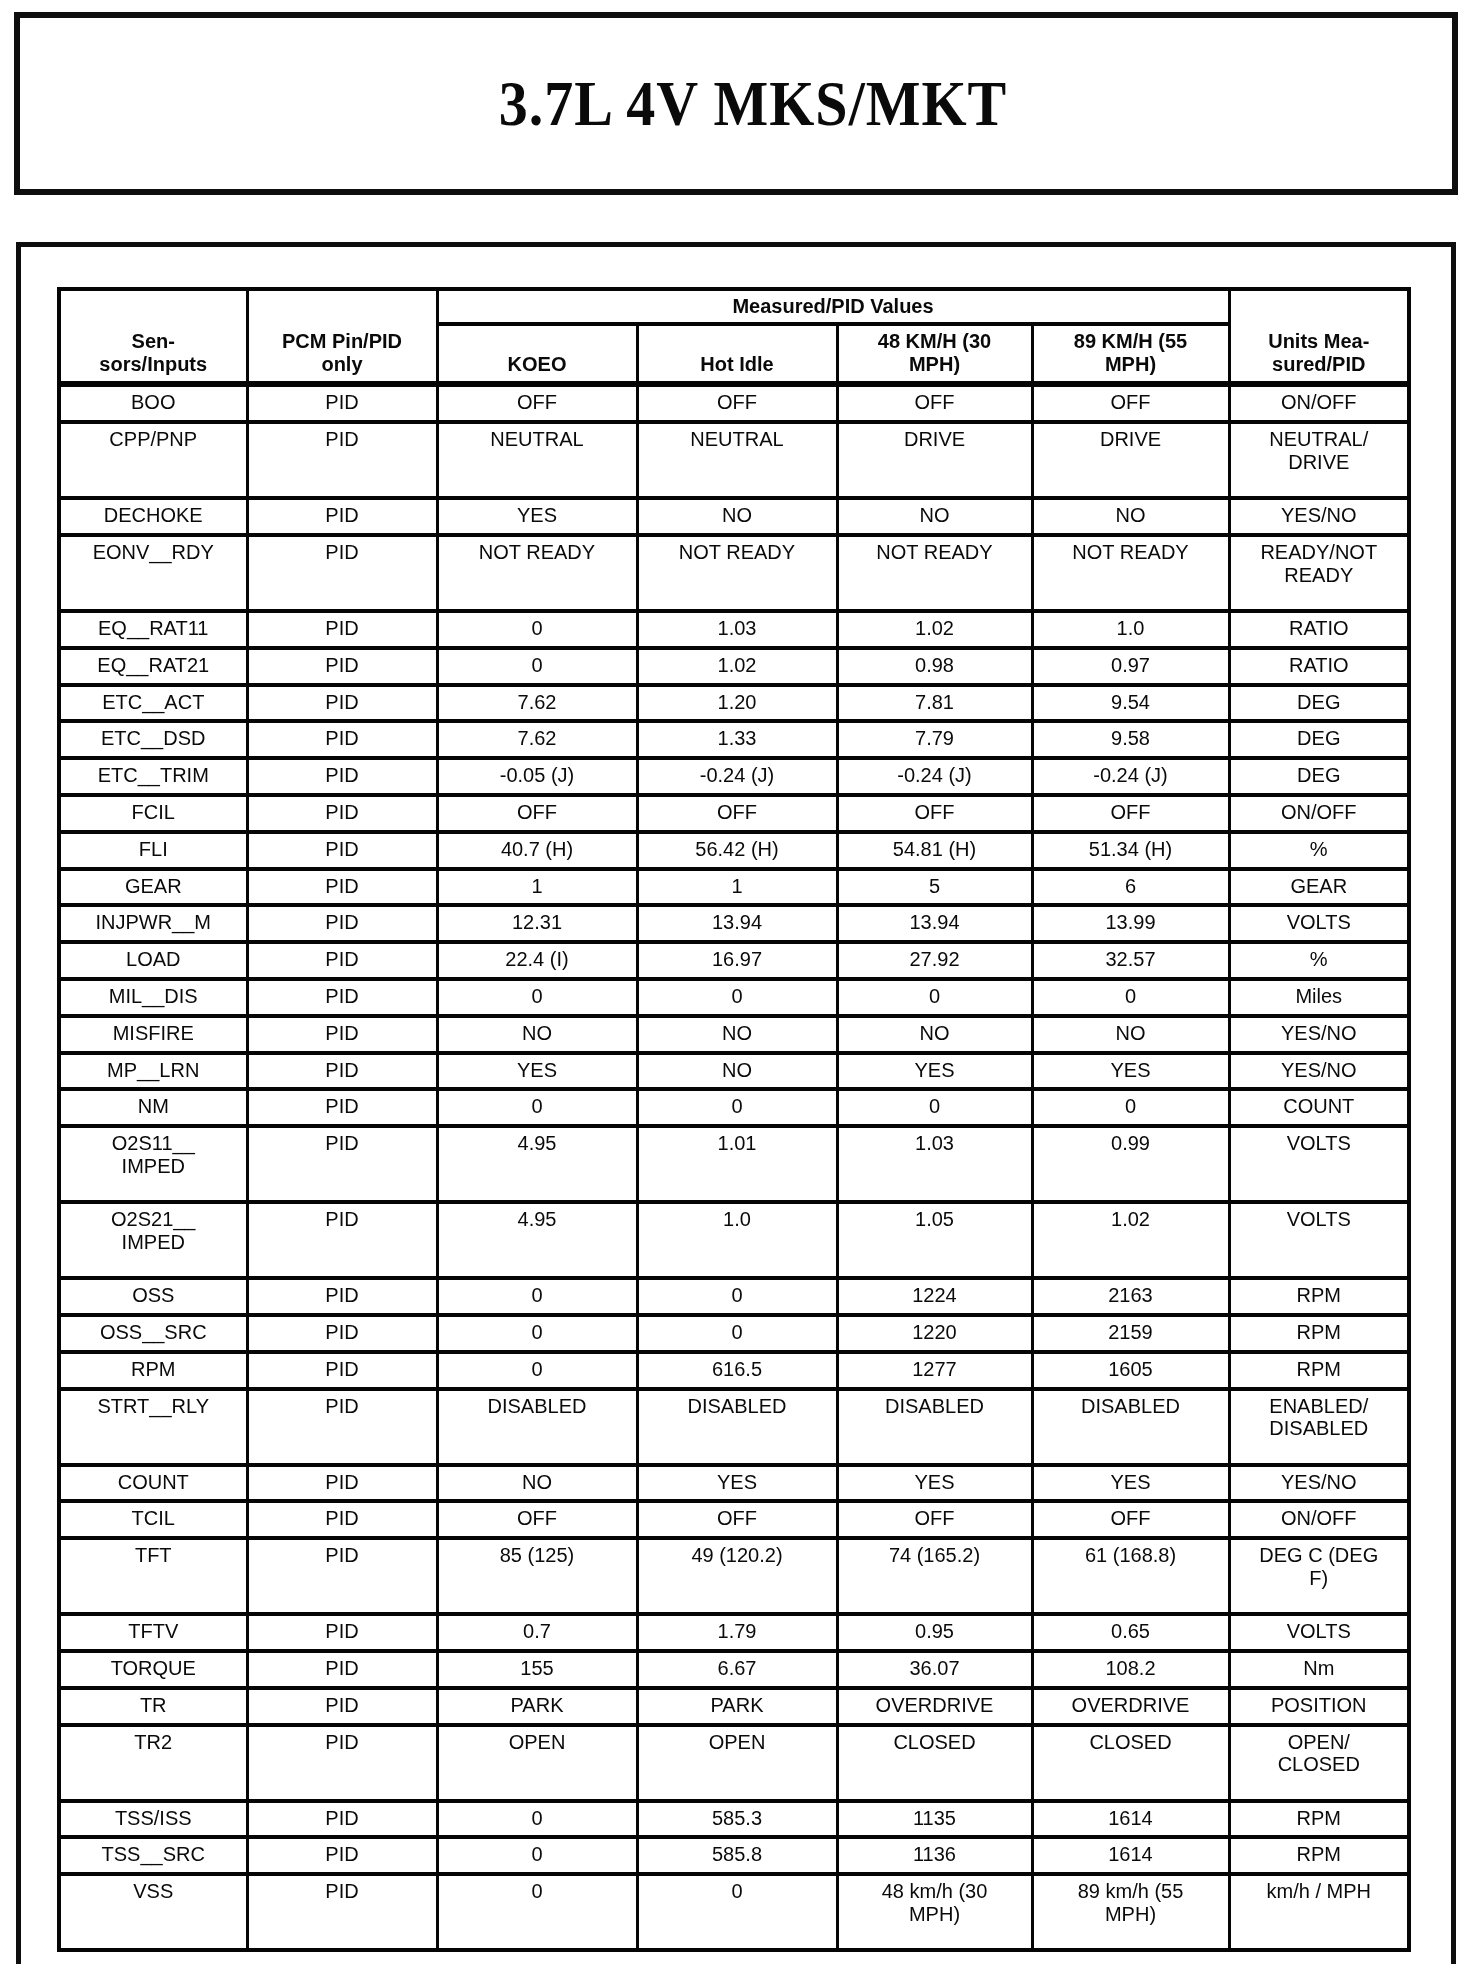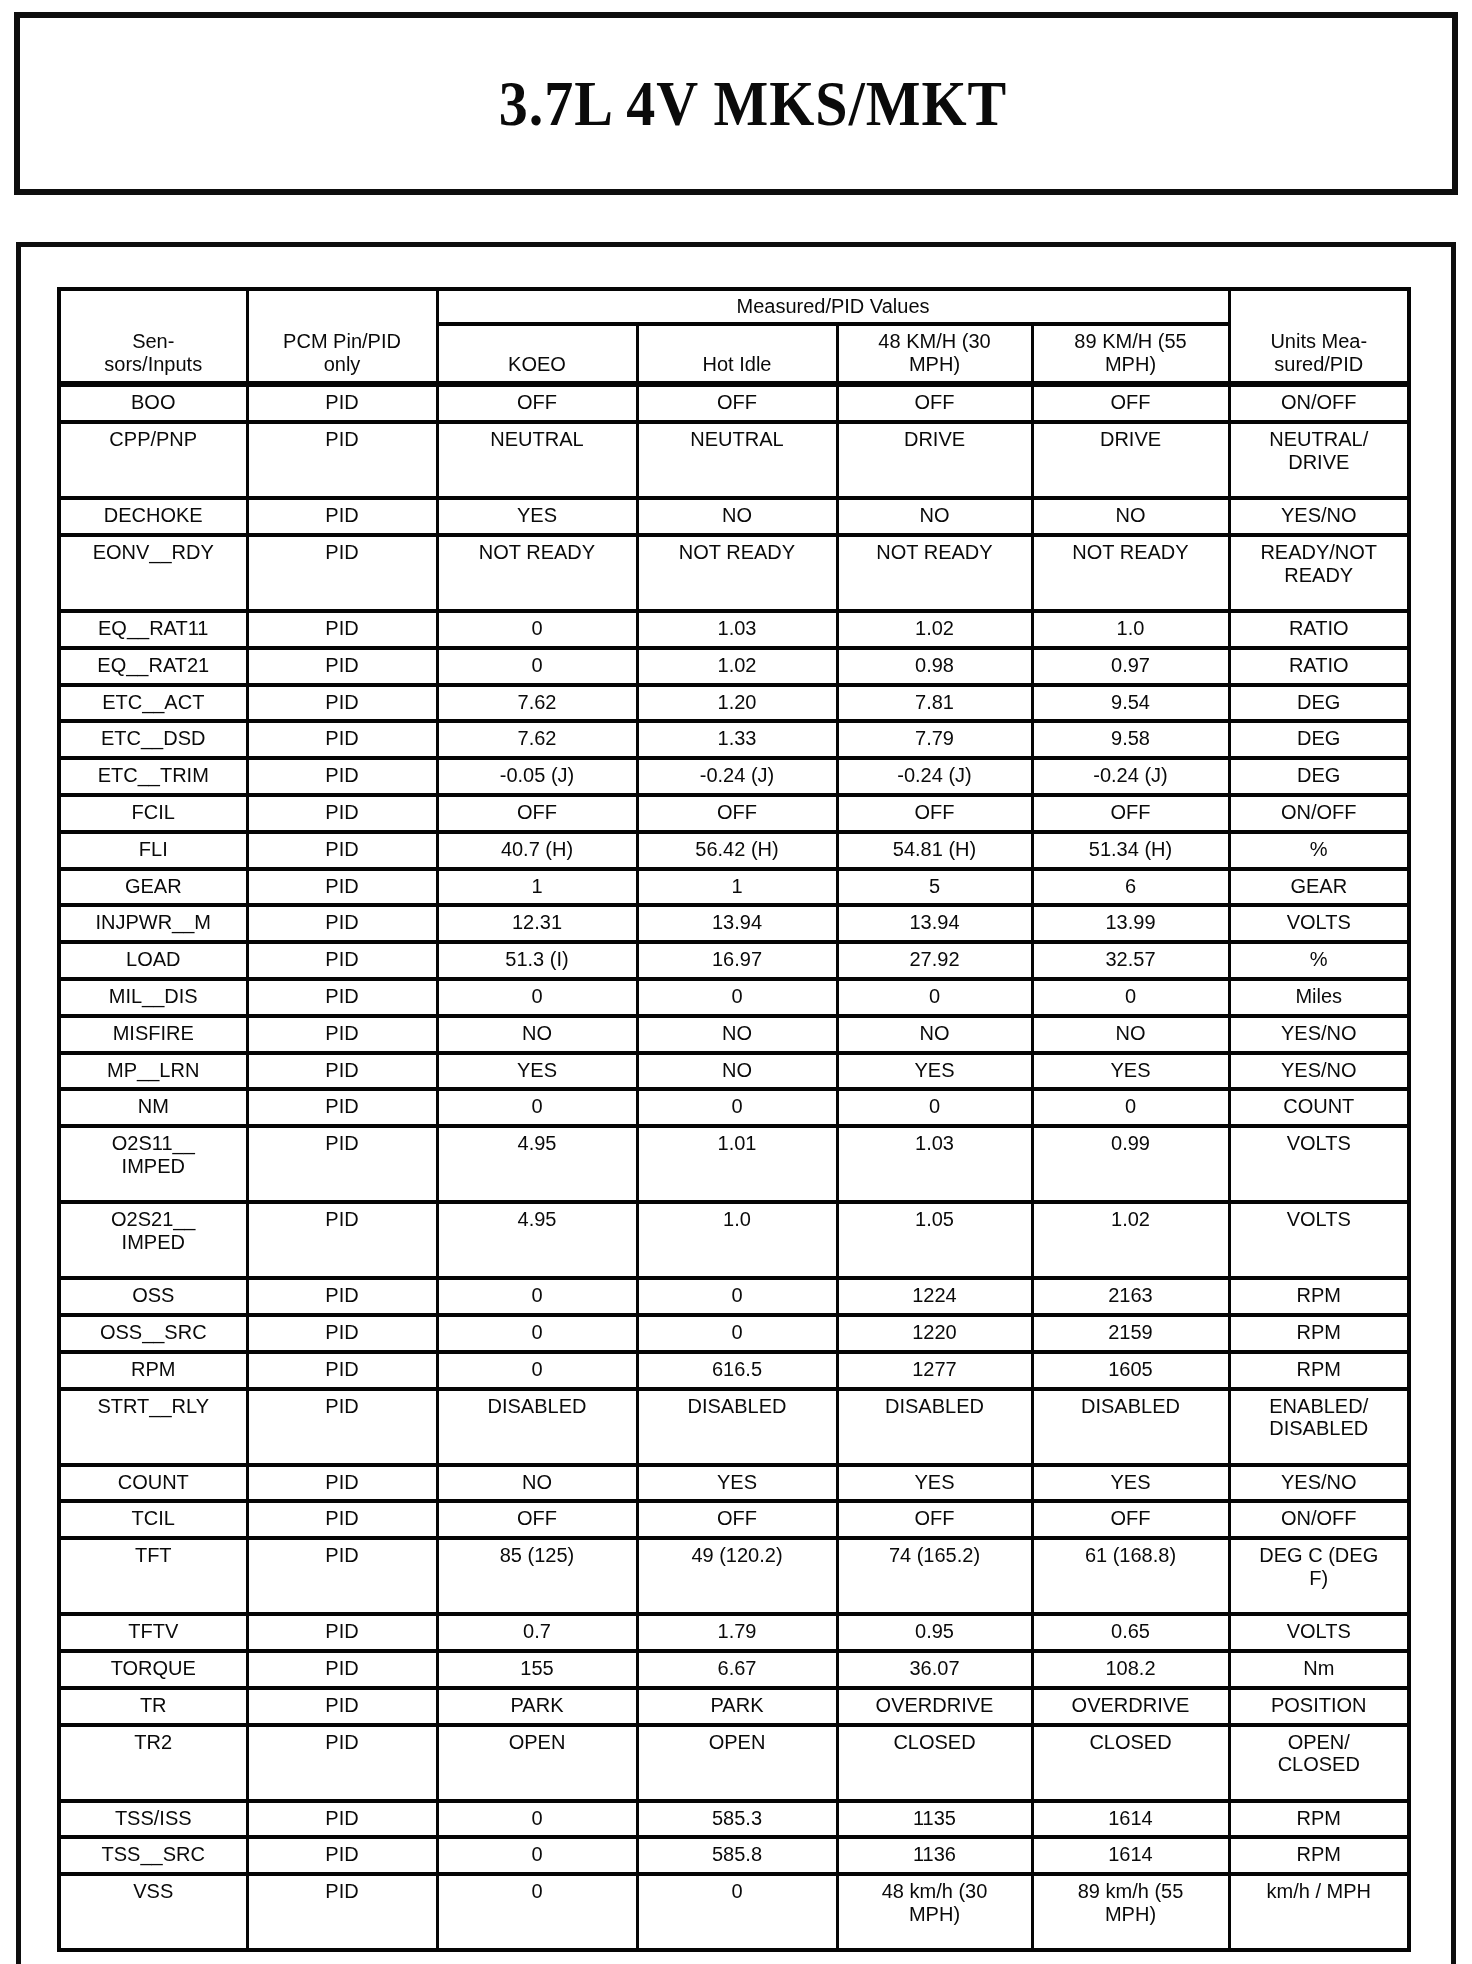--- a/index.html
+++ b/index.html
@@ -46,21 +46,21 @@
   table.pid-table th, table.pid-table td {
     border-top-width: 4px;
     border-bottom-width: 4px;
     padding: 4px 4px 6px 4px;
     text-align: center;
     white-space: pre-line;
     overflow: hidden;
   }
   table.pid-table { border-width: 4px; }
   thead th {
-    font-weight: normal;
+    font-weight: bold;
     vertical-align: bottom;
     padding-bottom: 8px;
   }
   thead tr.h1 { height: 34px; }
   thead tr.h2 { height: 56px; }
   thead th.span-top { vertical-align: middle; padding-bottom: 4px; }
   thead tr.h2 th, thead th.span2 { border-bottom-width: 6px; }
   tbody td {
     vertical-align: top;
     font-weight: normal;
@@ -229,21 +229,21 @@
           <td>PID</td>
           <td>12.31</td>
           <td>13.94</td>
           <td>13.94</td>
           <td>13.99</td>
           <td>VOLTS</td>
         </tr>
         <tr>
           <td>LOAD</td>
           <td>PID</td>
-          <td>51.3 (I)</td>
+          <td>22.4 (I)</td>
           <td>16.97</td>
           <td>27.92</td>
           <td>32.57</td>
           <td>%</td>
         </tr>
         <tr>
           <td>MIL__DIS</td>
           <td>PID</td>
           <td>0</td>
           <td>0</td>

